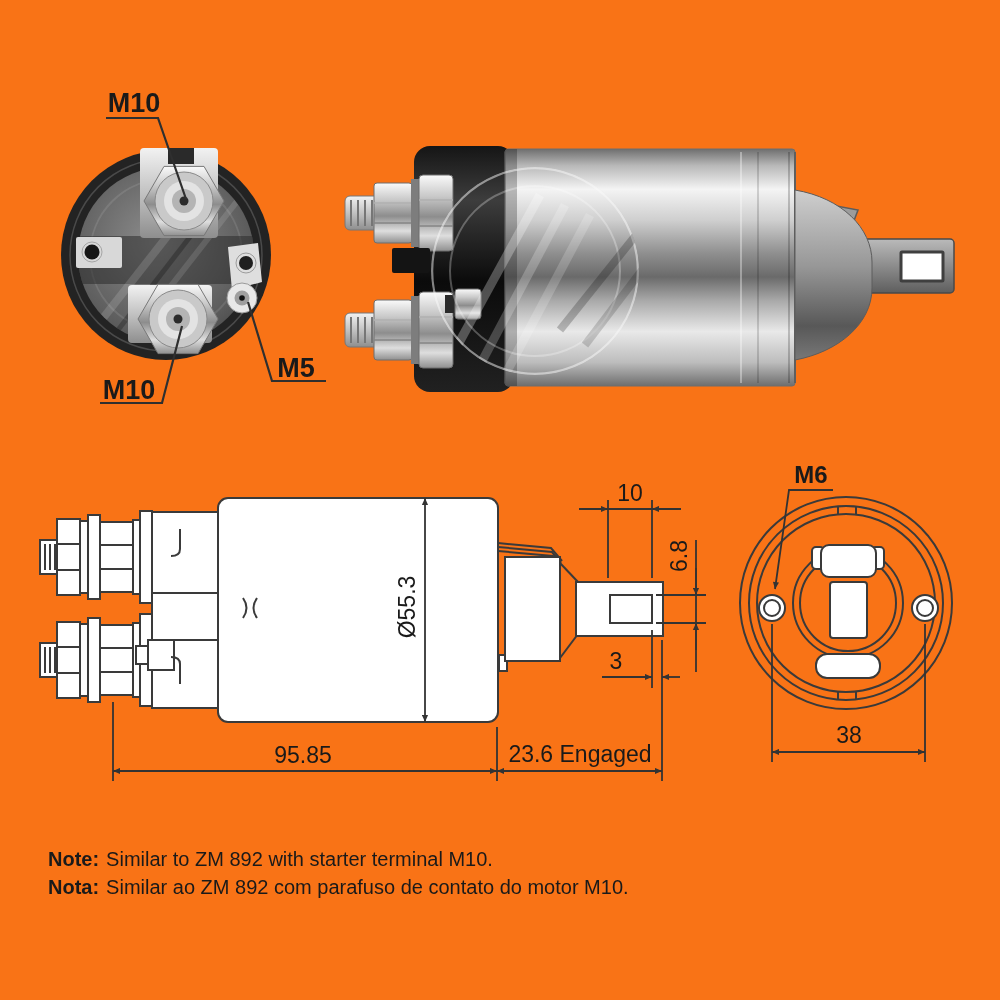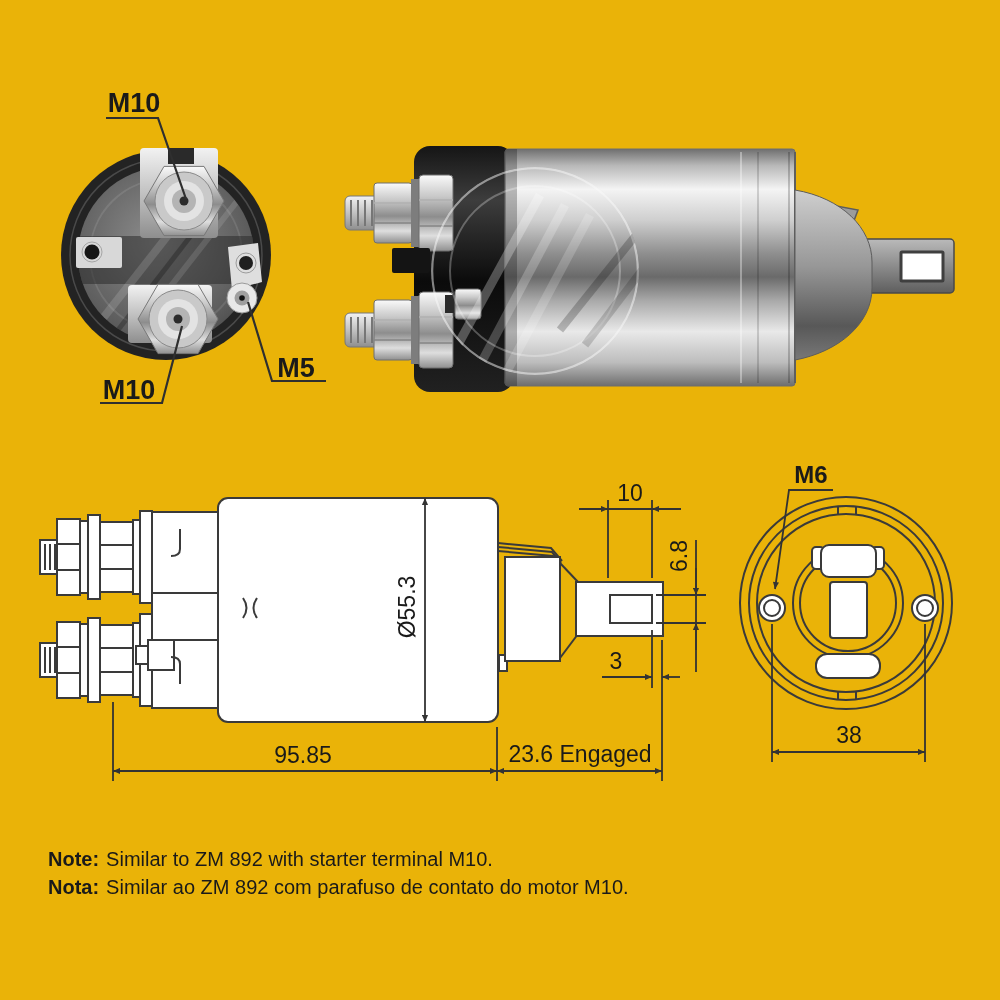--- a/index.html
+++ b/index.html
@@ -1,16 +1,16 @@
 <!DOCTYPE html>
 <html><head>
 <meta charset="utf-8">
 <style>
   html,body{margin:0;padding:0;background:#ffffff;}
-  .sheet{position:relative;width:1000px;height:1000px;background:#eab308;overflow:hidden;
+  .sheet{position:relative;width:1000px;height:1000px;background:#f97316;overflow:hidden;
          font-family:"Liberation Sans","DejaVu Sans",sans-serif;}
   svg{position:absolute;inset:0;}
   svg text{font-family:"Liberation Sans","DejaVu Sans",sans-serif;fill:#1a1a1a;}
   .lbl{font-size:27px;font-weight:700;}
   .lbl-sm{font-size:24px;font-weight:700;}
   .dim{font-size:23px;font-weight:400;}
   .note-t{font-size:20px;}
   .nb{font-weight:700;}
   .ln{stroke:#3a3a3a;stroke-width:2;fill:none;}
   .lnw{stroke:#3a3a3a;stroke-width:2;fill:#ffffff;}

